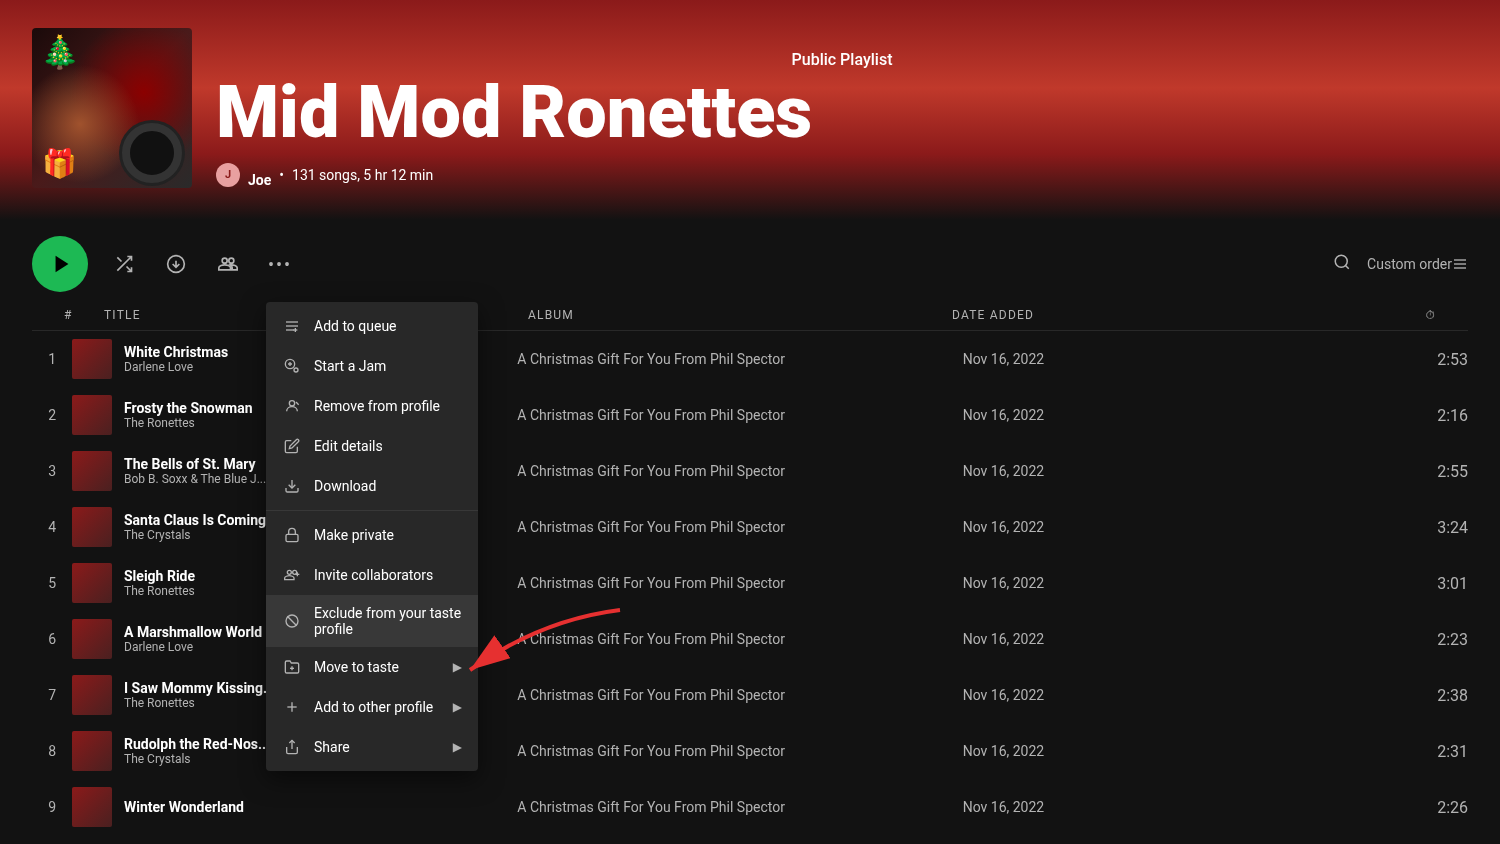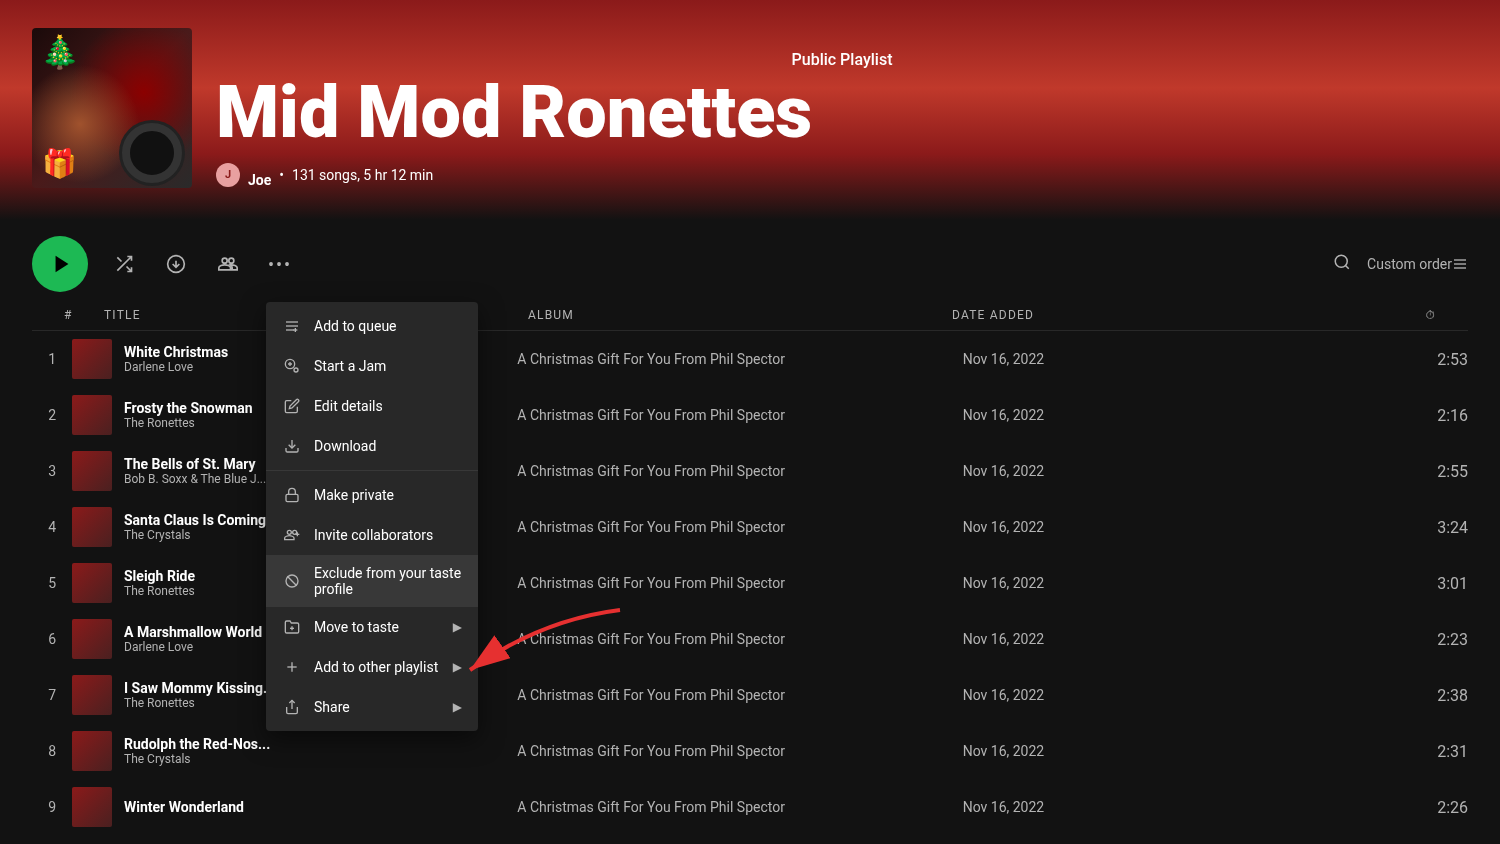--- a/index.html
+++ b/index.html
@@ -492,20 +492,31 @@
           <path d="M9 6v6M6 9h6"></path>
           <circle cx="18" cy="18" r="3"></circle>
         </svg>
       </span>
       <span>Start a Jam</span>
 
     </div>
     <div class="menu-item">
       <span class="menu-icon">
         <svg width="16" height="16" viewBox="0 0 24 24" fill="none" stroke="#b3b3b3" stroke-width="2">
+          <circle cx="12" cy="8" r="4"></circle>
+          <path d="M4 20c0-4 3.6-7 8-7s8 3 8 7"></path>
+          <line x1="18" y1="6" x2="22" y2="10"></line>
+        </svg>
+      </span>
+      <span>Remove from profile</span>
+
+    </div>
+    <div class="menu-item">
+      <span class="menu-icon">
+        <svg width="16" height="16" viewBox="0 0 24 24" fill="none" stroke="#b3b3b3" stroke-width="2">
           <path d="M11 4H4a2 2 0 0 0-2 2v14a2 2 0 0 0 2 2h14a2 2 0 0 0 2-2v-7"></path>
           <path d="M18.5 2.5a2.121 2.121 0 0 1 3 3L12 15l-4 1 1-4 9.5-9.5z"></path>
         </svg>
       </span>
       <span>Edit details</span>
 
     </div>
     <div class="menu-item">
       <span class="menu-icon">
         <svg width="16" height="16" viewBox="0 0 24 24" fill="none" stroke="#b3b3b3" stroke-width="2">
@@ -560,21 +571,21 @@
       <span>Move to taste</span>
       <span class="menu-arrow">▶</span>
     </div>
     <div class="menu-item">
       <span class="menu-icon">
         <svg width="16" height="16" viewBox="0 0 24 24" fill="none" stroke="#b3b3b3" stroke-width="2">
           <line x1="12" y1="5" x2="12" y2="19"></line>
           <line x1="5" y1="12" x2="19" y2="12"></line>
         </svg>
       </span>
-      <span>Add to other playlist</span>
+      <span>Add to other profile</span>
       <span class="menu-arrow">▶</span>
     </div>
     <div class="menu-item">
       <span class="menu-icon">
         <svg width="16" height="16" viewBox="0 0 24 24" fill="none" stroke="#b3b3b3" stroke-width="2">
           <path d="M4 12v8a2 2 0 0 0 2 2h12a2 2 0 0 0 2-2v-8"></path>
           <polyline points="16 6 12 2 8 6"></polyline>
           <line x1="12" y1="2" x2="12" y2="15"></line>
         </svg>
       </span>

